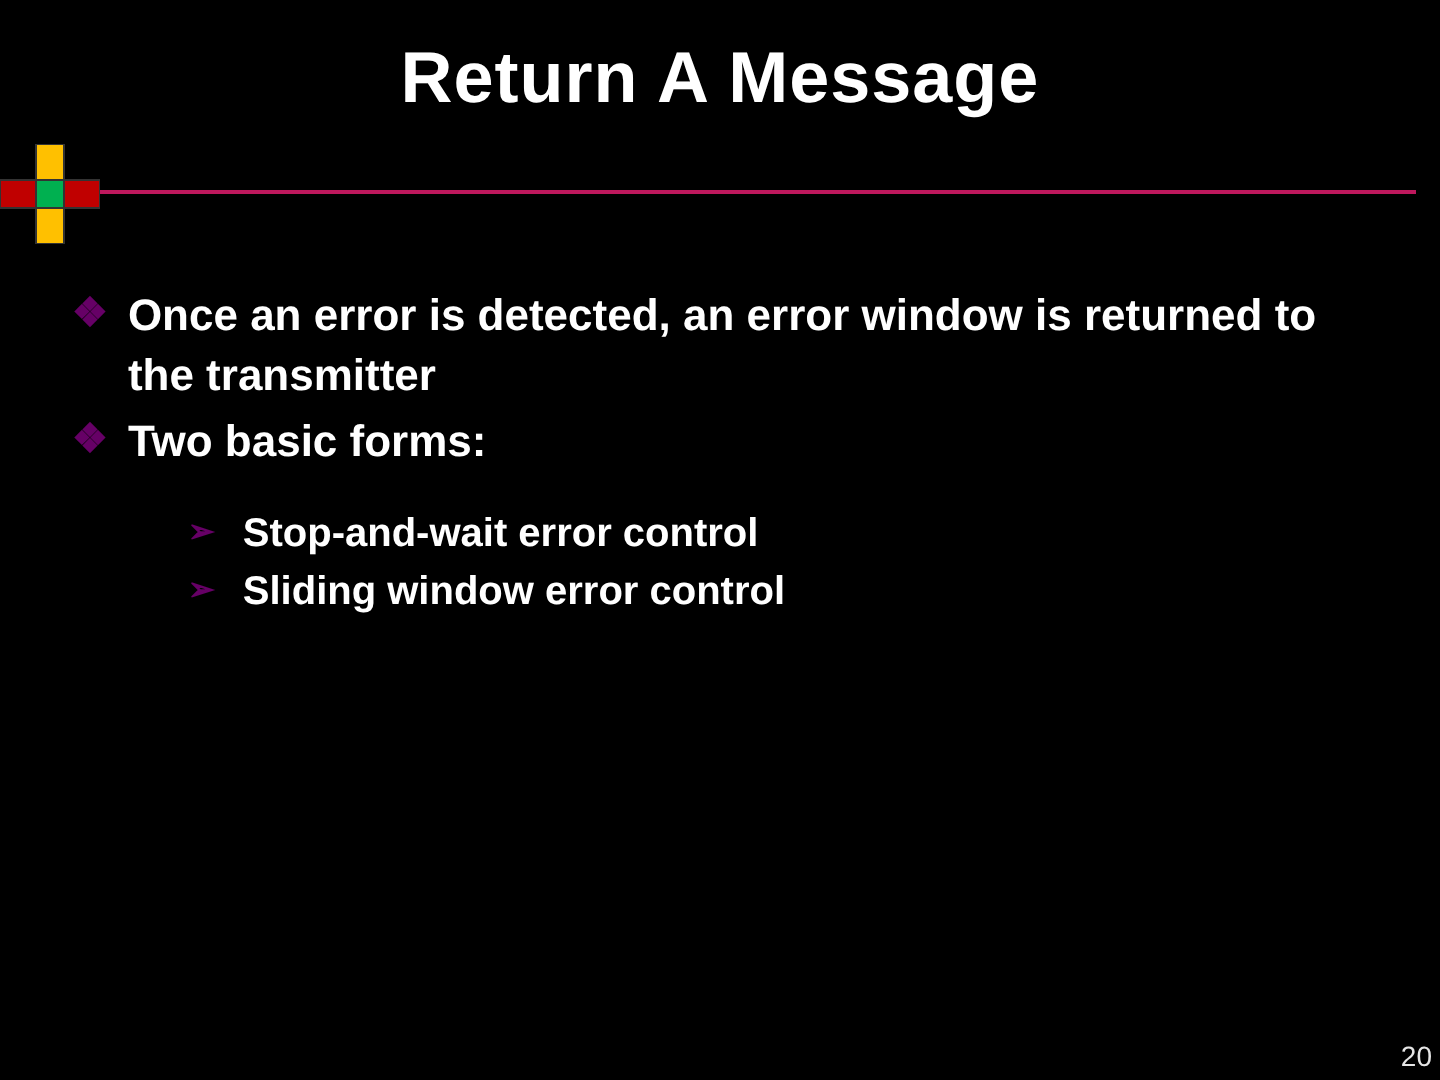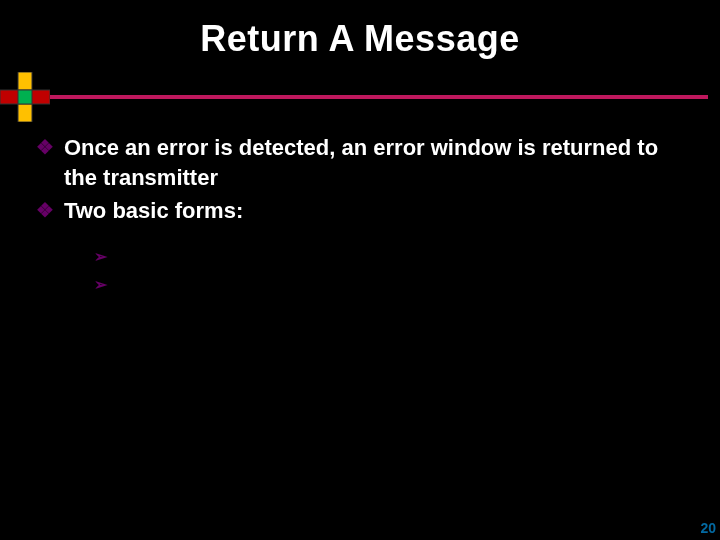--- a/index.html
+++ b/index.html
@@ -8,22 +8,22 @@
     width: 720px;
     height: 540px;
     background: #000;
     font-family: Verdana, Arial, sans-serif;
     overflow: hidden;
     position: relative;
   }
   .title-bar {
     position: relative;
     height: 95px;
-    border-bottom: 4px solid #be185d;
-    margin: 0 12px 4px 12px;
+    border-bottom: 2px solid #be185d;
+    margin: 0 12px 16px 12px;
   }
   .title {
     color: #fff;
     font-size: 36px;
     font-weight: bold;
     text-align: center;
     padding-top: 18px;
     letter-spacing: 0.5px;
   }
   .logo {
@@ -71,23 +71,23 @@
     flex: 0 0 auto;
   }
   .sub-text {
     font-size: 20px;
     font-weight: bold;
   }
   .page-num {
     position: absolute;
     right: 4px;
     bottom: 4px;
-    color: #0369a1;
+    color: #e5e5e5;
     font-size: 14px;
-    font-weight: bold;
+    font-weight: normal;
   }
 </style>
 </head>
 <body>
 
 <div class="title-bar">
   <div class="title">Return A Message</div>
   <div class="logo">
     <svg width="50" height="50" viewBox="0 0 50 50">
       <rect x="18" y="0" width="14" height="50" fill="#FFC000" stroke="#333" stroke-width="1"></rect>
@@ -102,20 +102,22 @@
     <span class="diamond">❖</span>
     <span class="bullet-text">Once an error is detected, an error window is returned to the transmitter</span>
   </div>
   <div class="bullet-row">
     <span class="diamond">❖</span>
     <span class="bullet-text">Two basic forms:</span>
   </div>
   <div class="sub-list">
     <div class="sub-row">
       <span class="arrow">➢</span>
+      <span class="sub-text">Stop-and-wait error control</span>
     </div>
     <div class="sub-row">
       <span class="arrow">➢</span>
+      <span class="sub-text">Sliding window error control</span>
     </div>
   </div>
 </div>
 
 <div class="page-num">20</div>
 
 </body></html>

